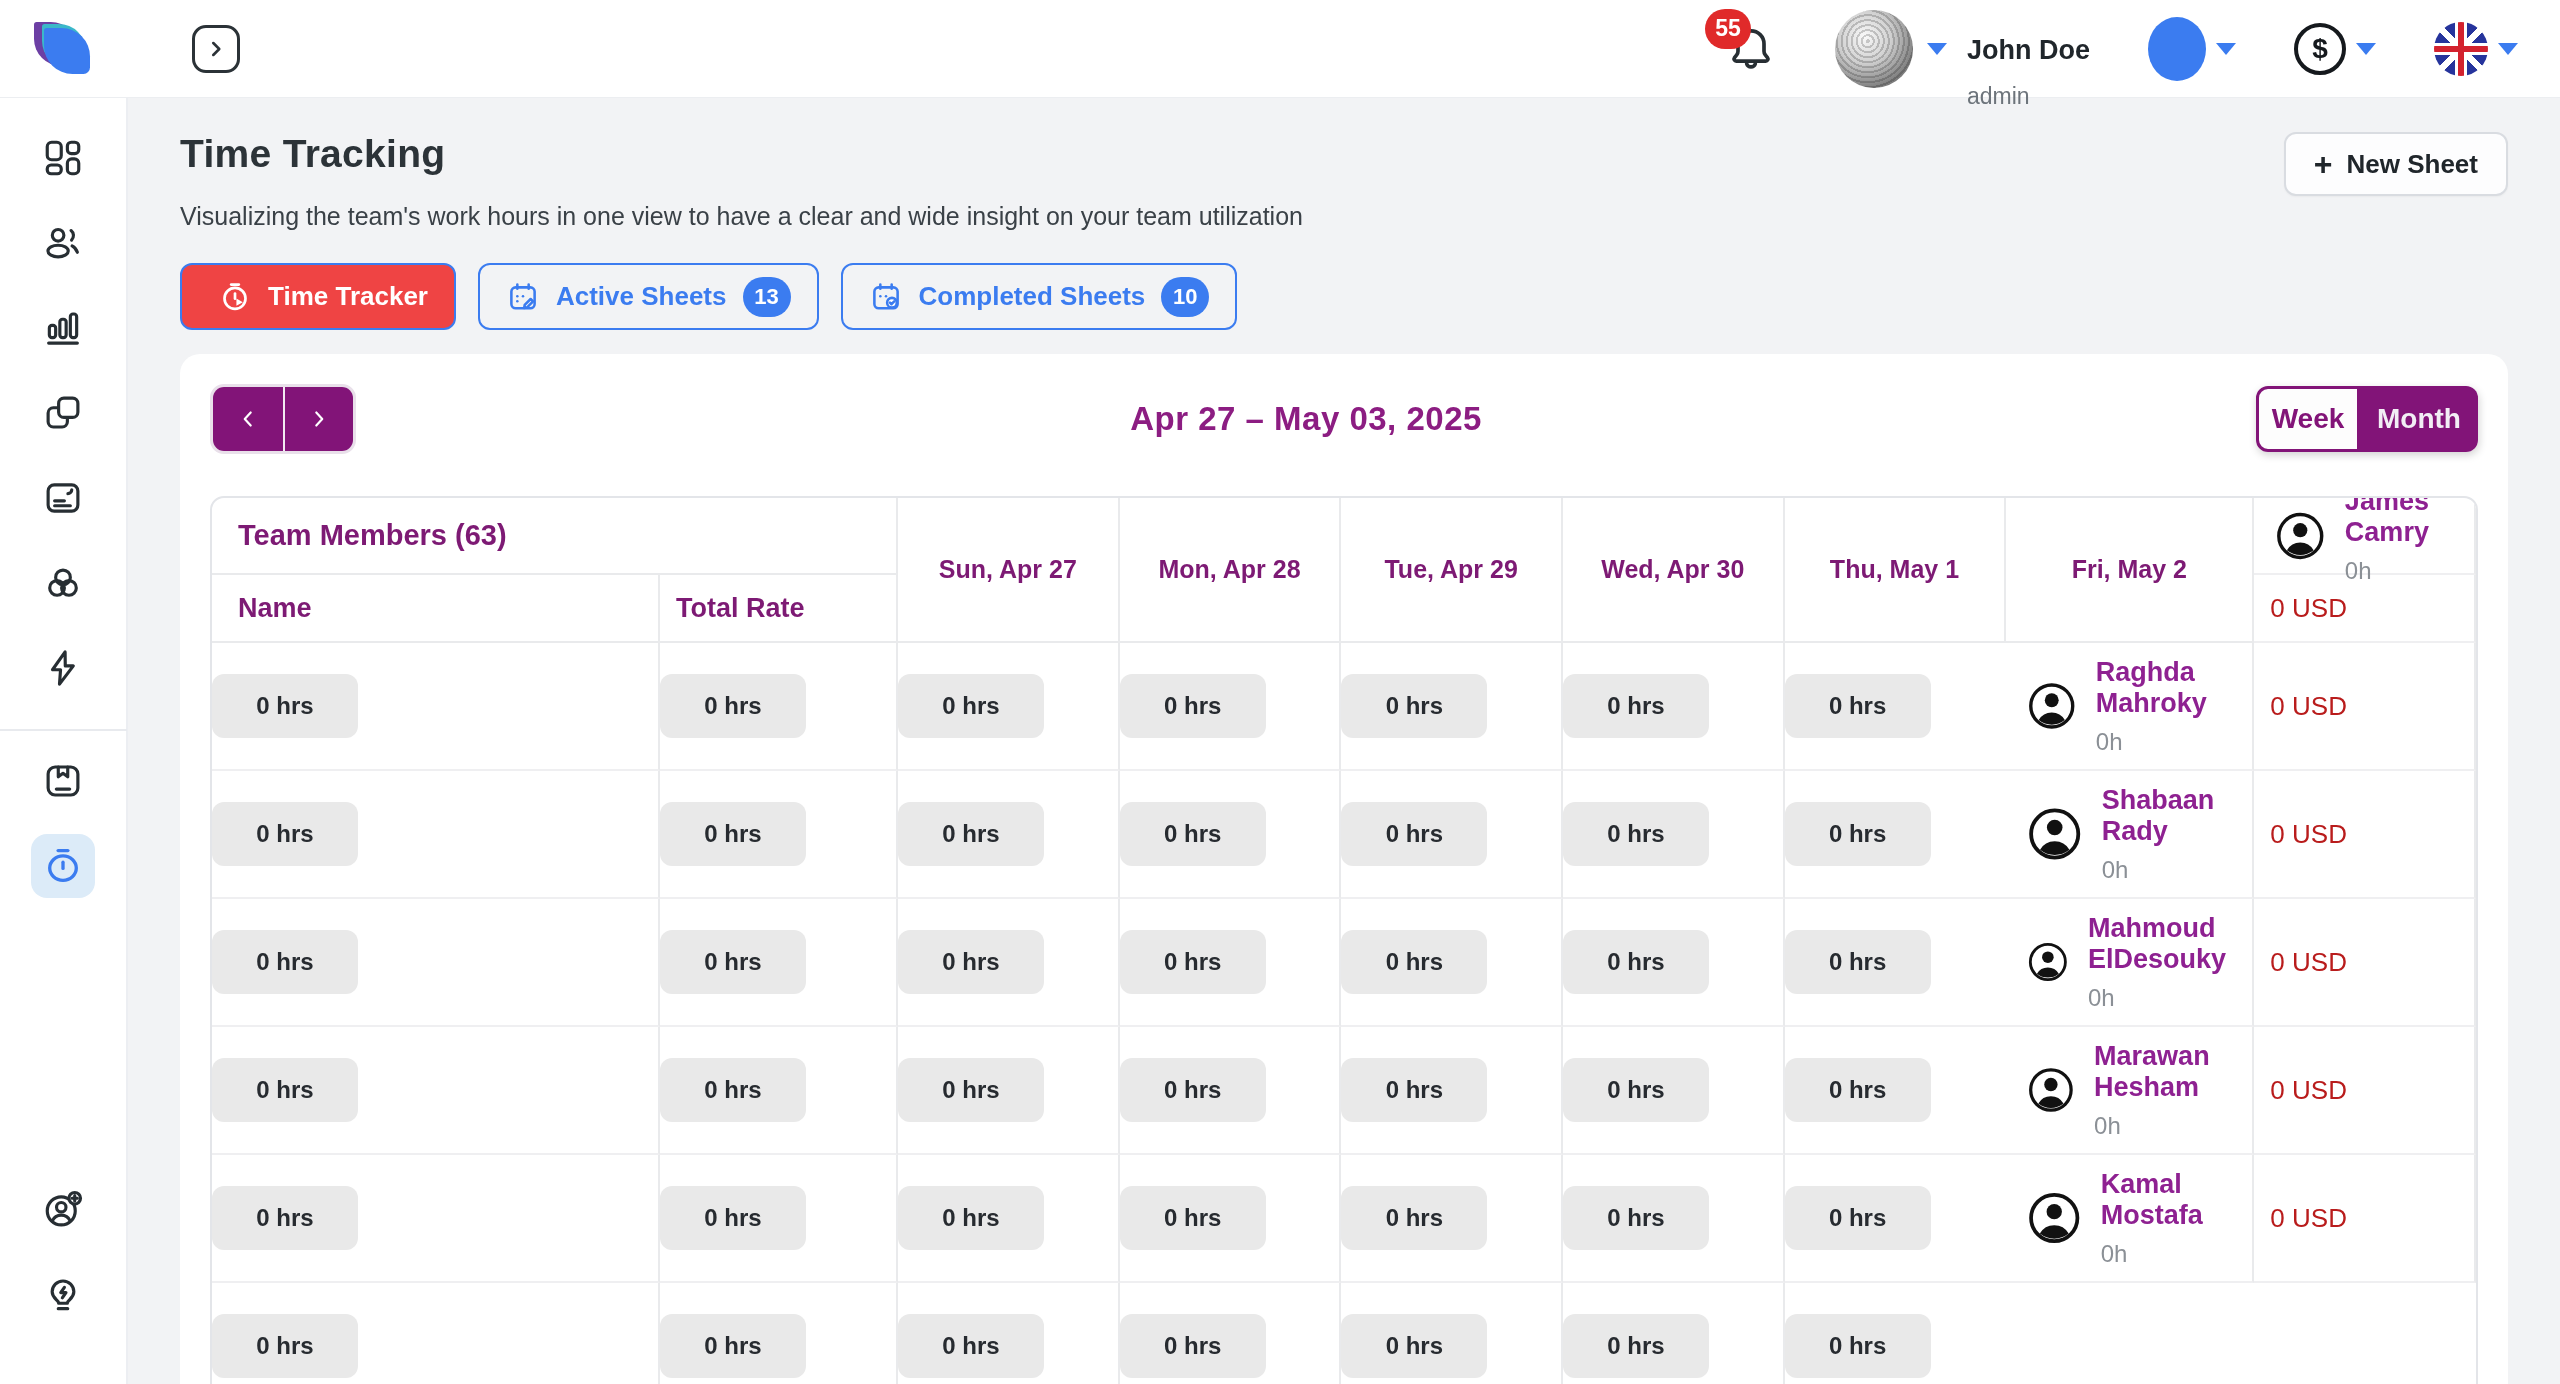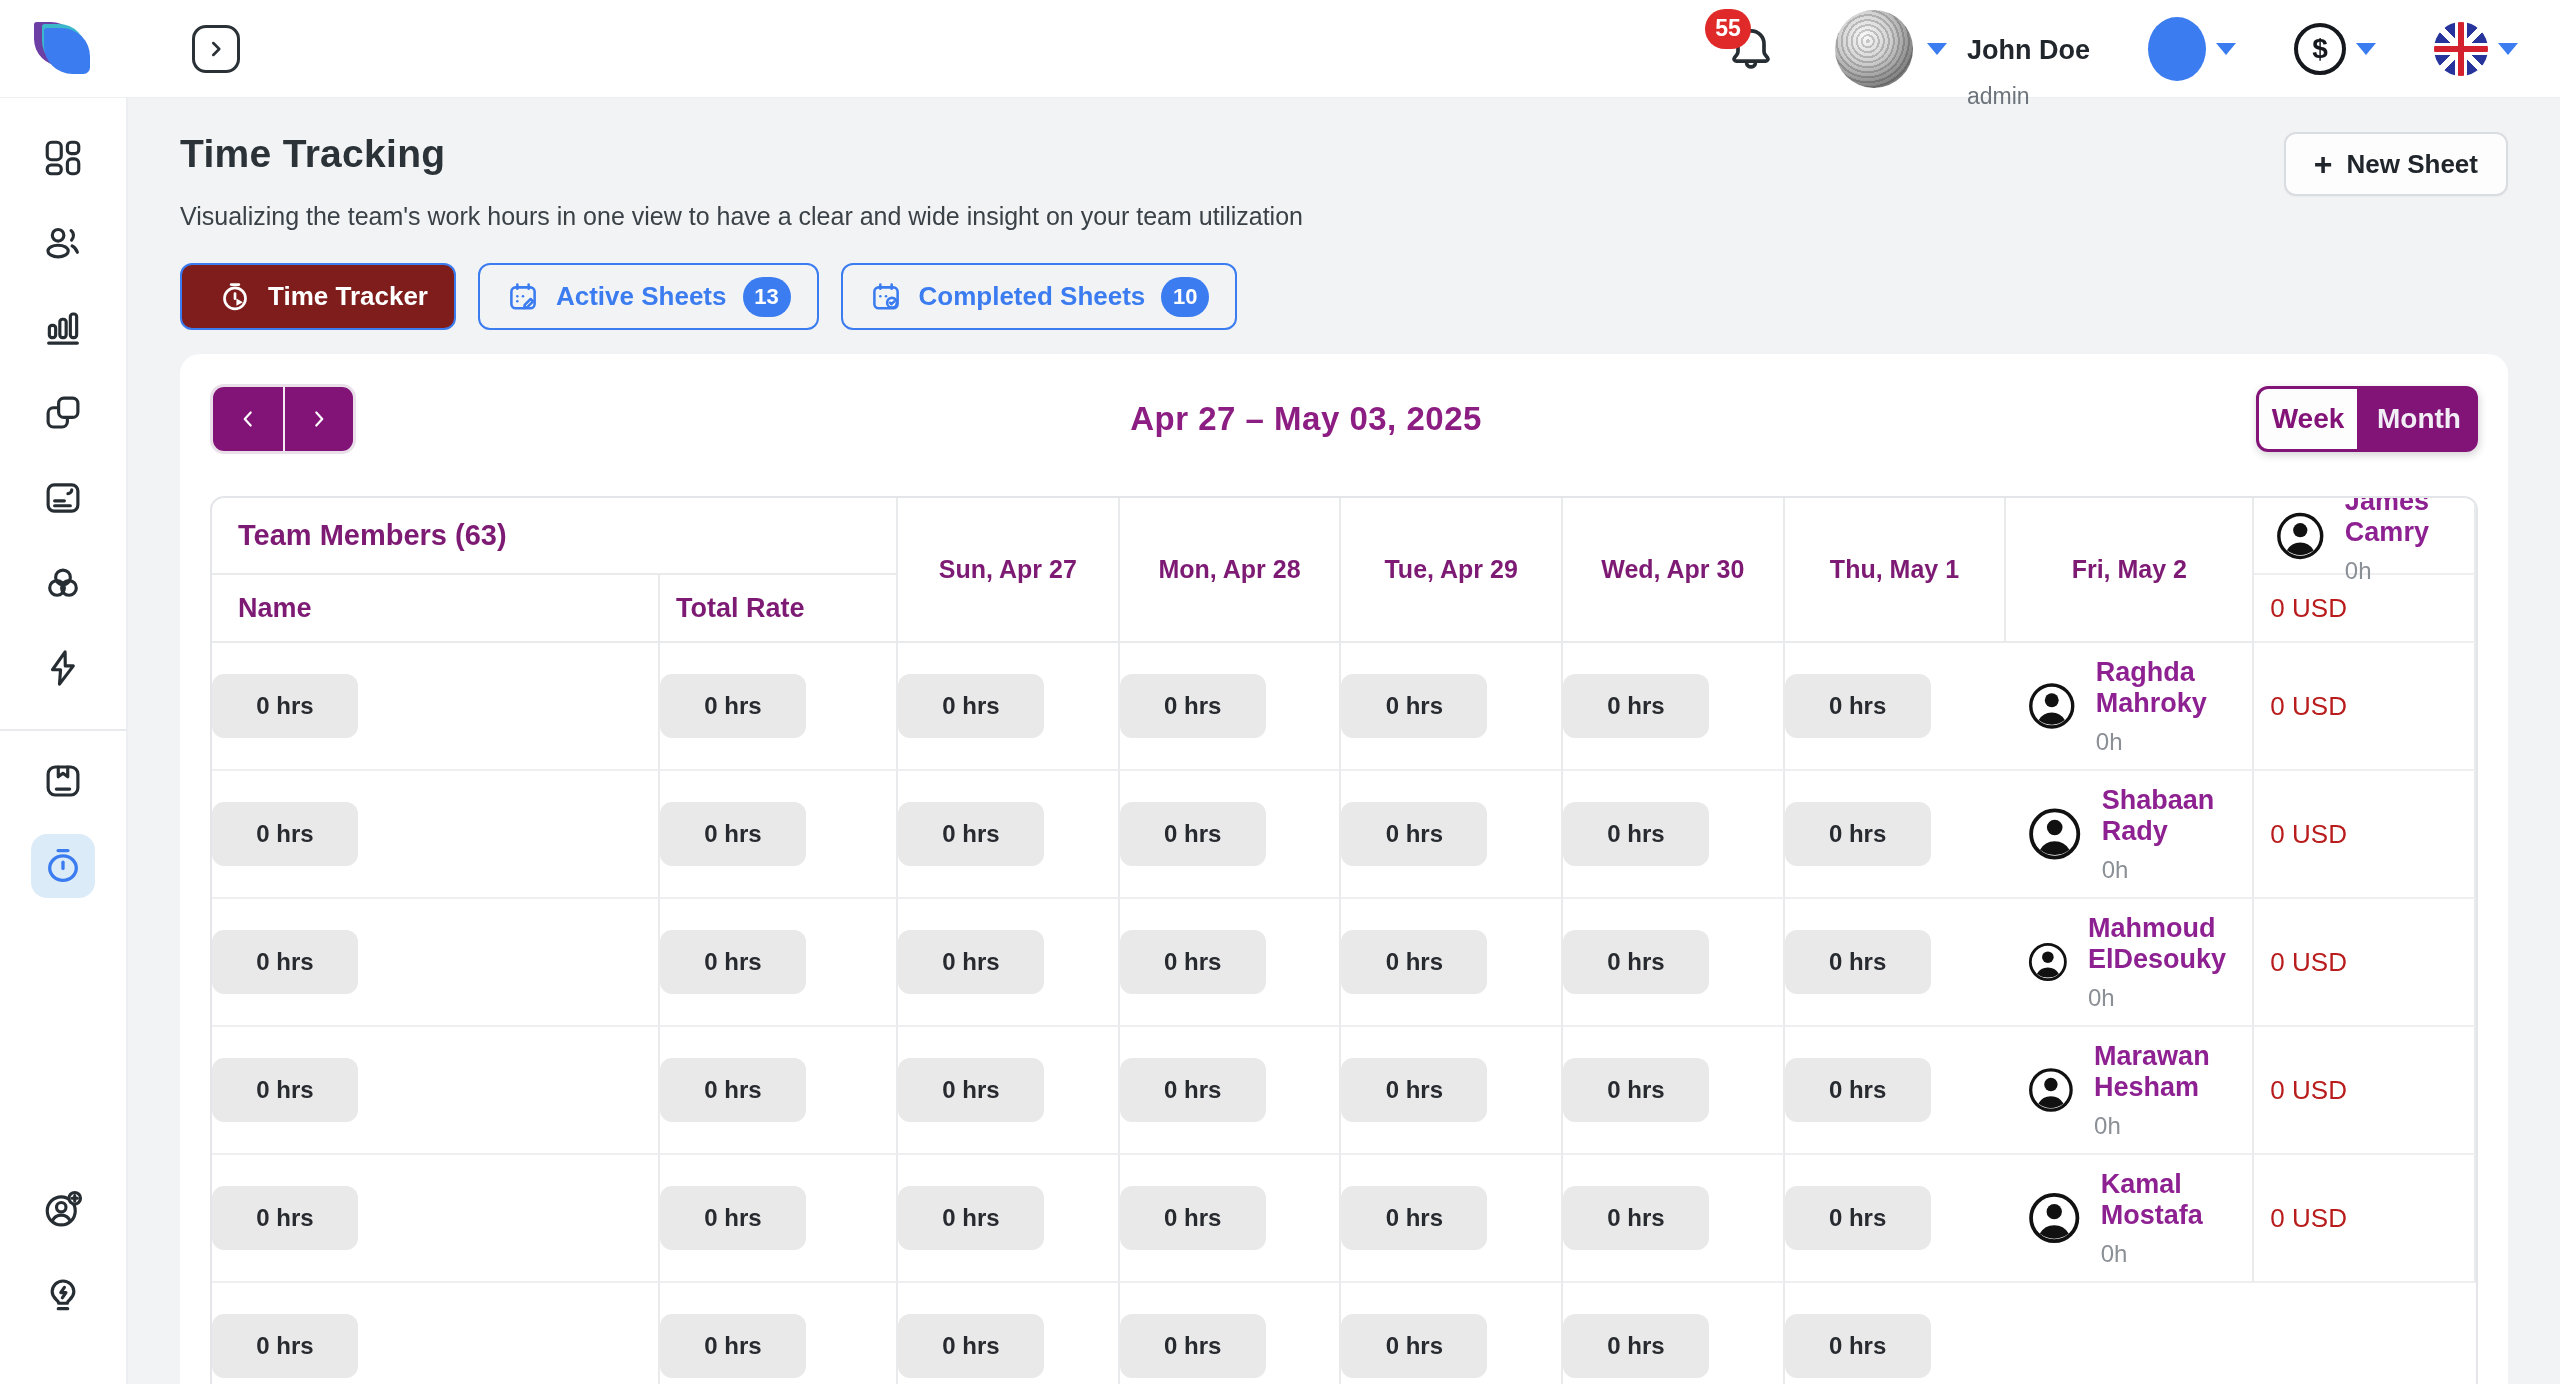--- a/index.html
+++ b/index.html
@@ -88,21 +88,21 @@
     font-family:inherit; box-shadow:0 1px 2px rgba(0,0,0,.04);
   }
   .plus-glyph{ font-size:32px; font-weight:700; line-height:1; }
   
   .tabs{ display:flex; gap:22px; margin-top:32px; }
   .tab{
     height:67px; border-radius:12px; padding:0 26px; display:flex; align-items:center;
     gap:16px; font-size:26px; font-weight:700; cursor:pointer; font-family:inherit;
     border:2px solid #3b7cf0; background:transparent; color:#3b7cf0;
   }
-  .tab.active{ background:#7f1d1d; color:#fff; border-color:#3b7cf0;padding-left:36px; }
+  .tab.active{ background:#ef4444; color:#fff; border-color:#3b7cf0;padding-left:36px; }
   .tab-badge{
     background:#3b7cf0; color:#fff; font-size:22px; font-weight:700;
     min-width:48px; height:40px; border-radius:20px; display:flex;
     align-items:center; justify-content:center; padding:0 10px;
   }
   
   .card{
     margin-top:24px; background:#fff; border-radius:20px 20px 0 0;
     padding:30px 30px 0; height:1100px;
   }

